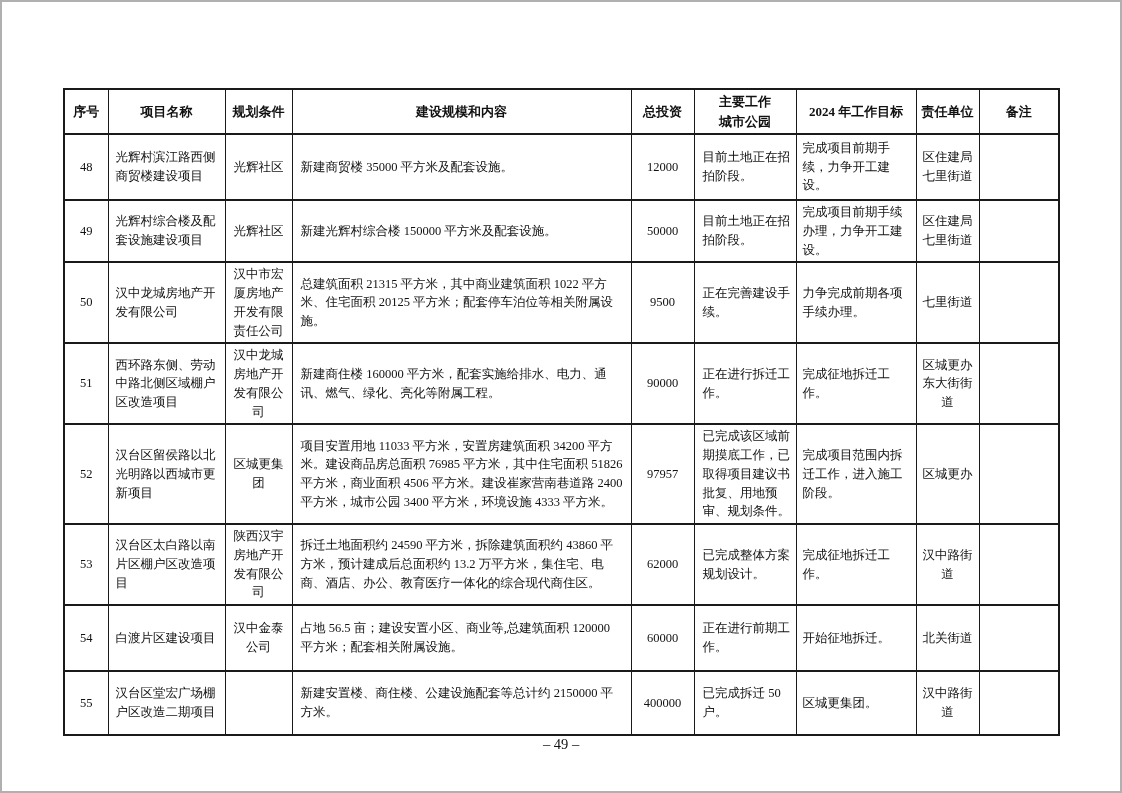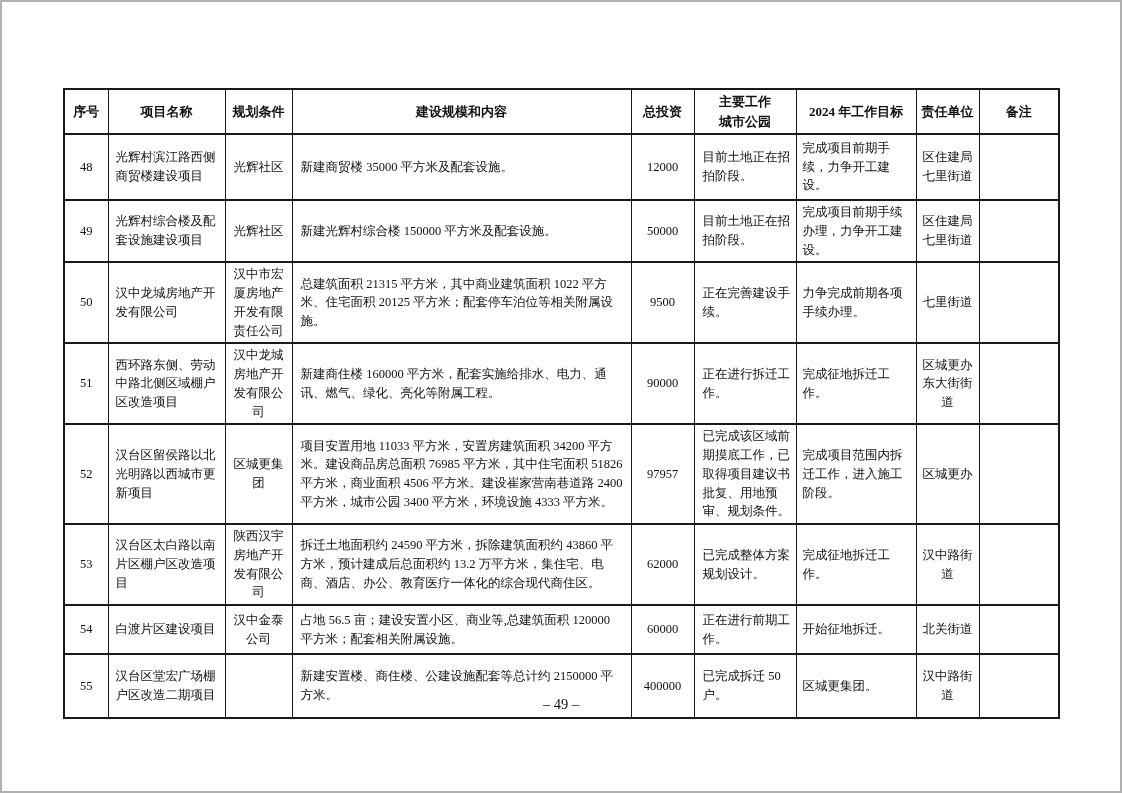--- a/index.html
+++ b/index.html
@@ -36,24 +36,24 @@
   .c-name  { padding:2px 5px 2px 7px !important;margin-top:16px; }
   .c-scale { padding:2px 6px 2px 8px !important;margin-top:8px; }
   .c-progress { padding:2px 4px 2px 8px !important; }
   .c-goal  { padding:2px 3px 2px 6px !important;margin-top:8px; }
   tbody tr:nth-child(1) { height:66px; }
   tbody tr:nth-child(2) { height:50px; }
   tbody tr:nth-child(3) { height:79px; }
   tbody tr:nth-child(4) { height:69px; }
   tbody tr:nth-child(5) { height:98px; }
   tbody tr:nth-child(6) { height:80px; }
-  tbody tr:nth-child(7) { height:49px; }
+  tbody tr:nth-child(7) { height:66px; }
   tbody tr:nth-child(8) { height:64px; }
   .page-number {
-    position:absolute; left:0; top:696px; width:1122px;
+    position:absolute; left:0; top:736px; width:1122px;
     text-align:center; font-size:14.5px; color:#111;
   }
 </style>
 </head>
 <body>
 
 <div class="page-frame"></div>
 
 <div class="table-wrap">
   <table class="projects">

